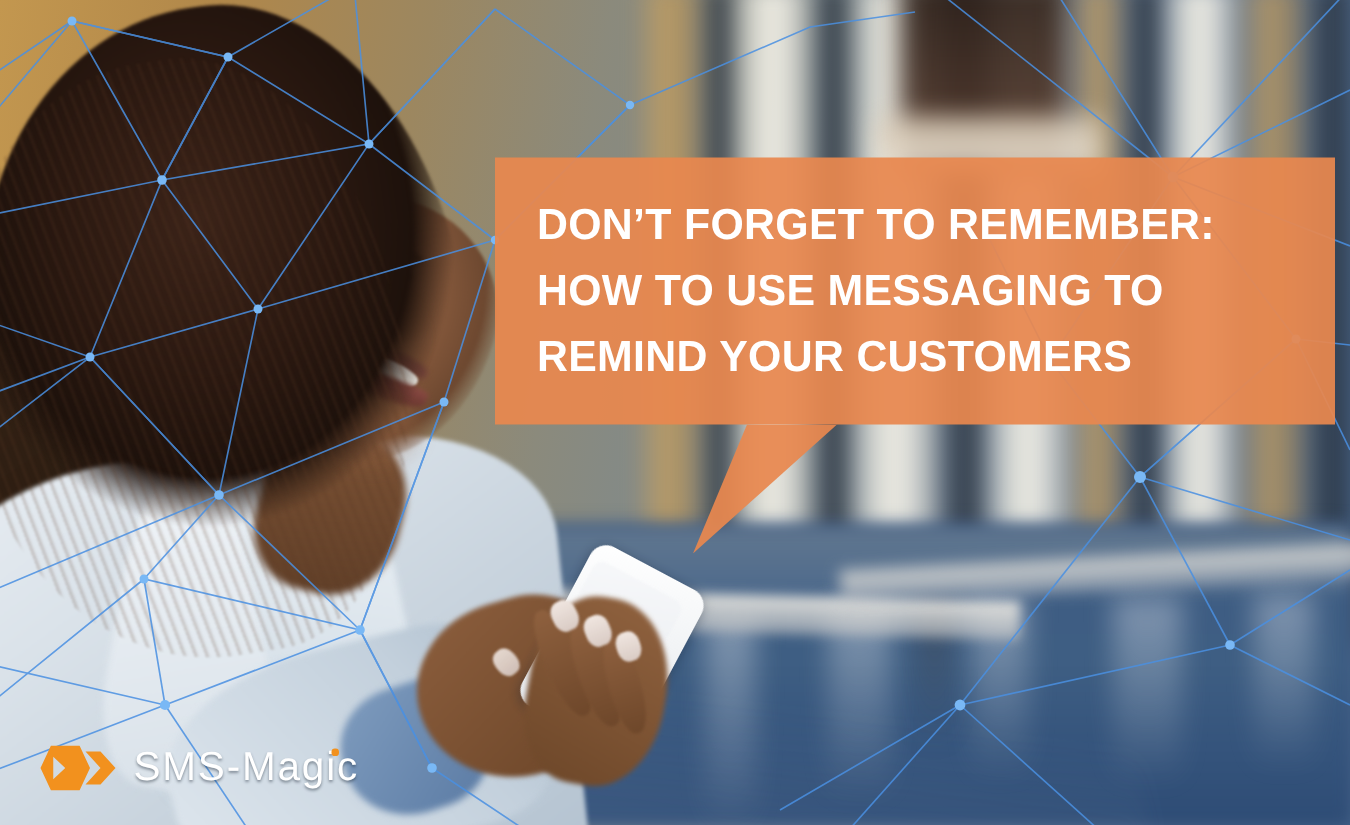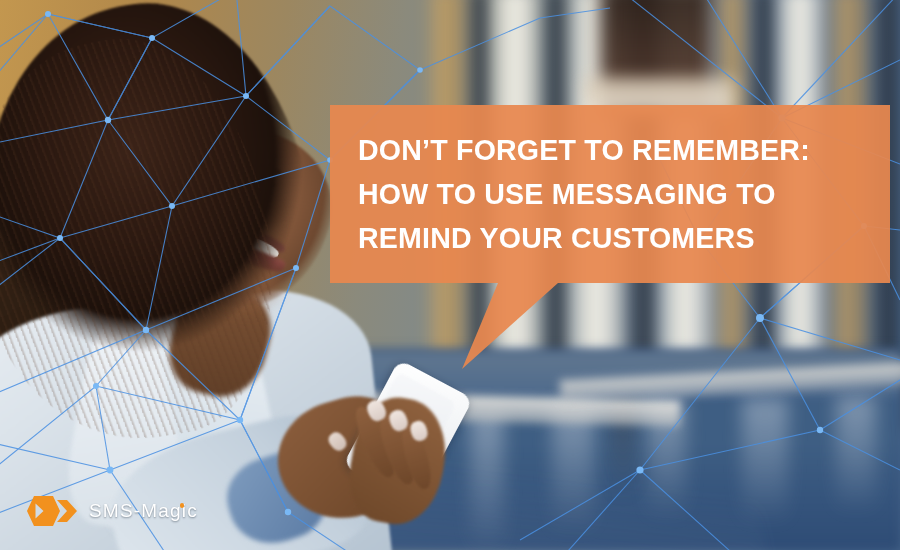--- a/index.html
+++ b/index.html
@@ -282,21 +282,21 @@
     transform:scaleX(.985);
     transform-origin:left center;
   }
 
   
   .logo { position:absolute; left:26px; top:496px; display:flex; align-items:center; gap:11px; }
   .logo-mark { width:52px; height:30px; display:block; }
   .logo-text {
     color:#ffffff;
     font-family:"Liberation Sans", sans-serif;
-    font-size:19px;
+    font-size:27px;
     font-weight:normal;
     letter-spacing:1.2px;
     position:relative;
     text-shadow:0 1px 2px rgba(20,30,45,.45);
   }
   .logo-dot {
     position:absolute; right:13.5px; top:3px;
     width:4.5px; height:4.5px; border-radius:50%;
     background:#f2911e;
   }

